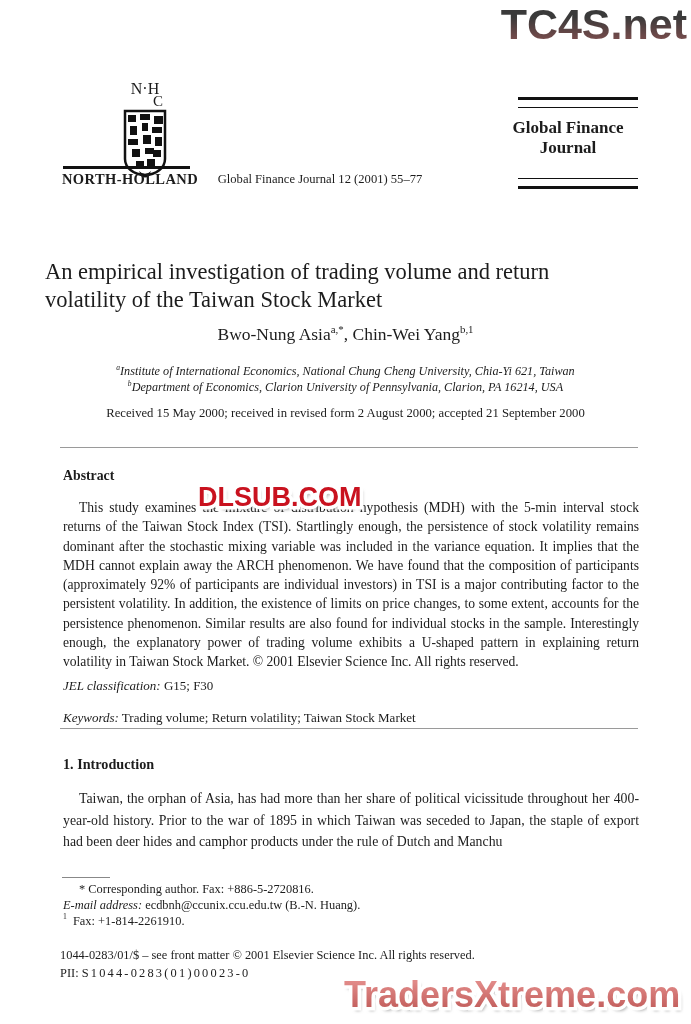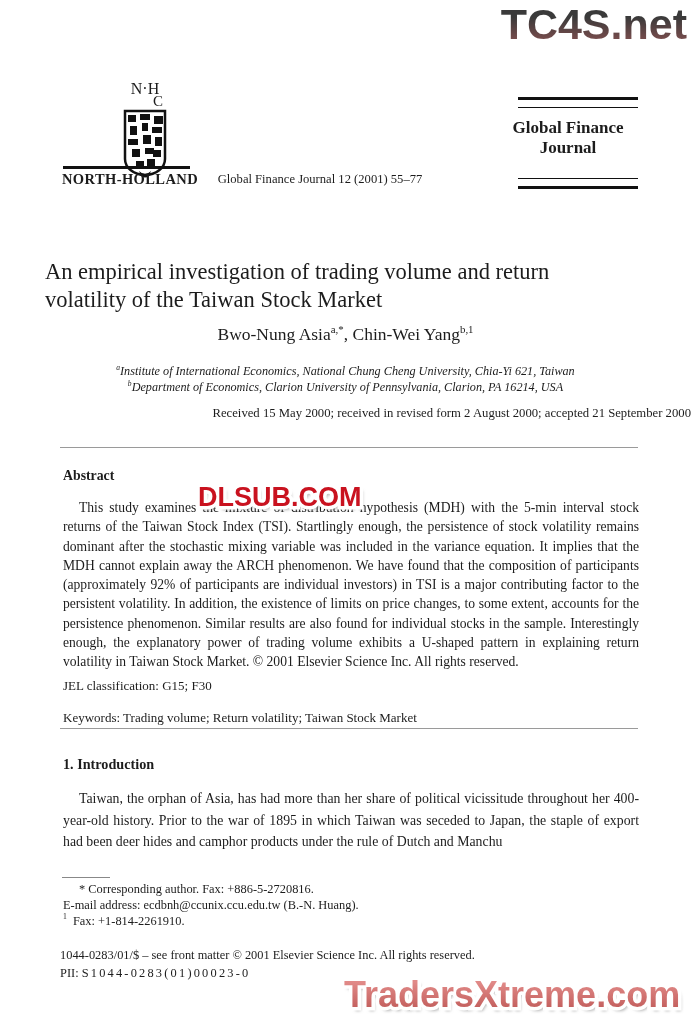--- a/index.html
+++ b/index.html
@@ -37,33 +37,33 @@
     font-weight:600;line-height:20px;}
   .j-rule-bot{left:518px;top:178px;width:120px;height:7px;
     border-top:1px solid #111;border-bottom:3px solid #111;}
 
   
   .title{left:45px;top:258px;width:600px;font-size:22.5px;line-height:28px;}
   .authors{left:0;top:324px;width:691px;text-align:center;font-size:17.5px;}
   sup{font-size:.62em;vertical-align:super;line-height:0;}
   .affils{left:0;top:364px;width:691px;text-align:center;font-style:italic;
     font-size:12.2px;line-height:15.5px;}
-  .received{left:0;top:406px;width:691px;text-align:right;font-size:12.7px;}
+  .received{left:0;top:406px;width:691px;text-align:center;font-size:12.7px;}
 
   .thin-rule{height:1px;background:#9a9a9a;}
   .rule-abstract{left:60px;top:447px;width:578px;}
   .rule-keywords{left:60px;top:728px;width:578px;}
 
   
   .abstract-head{left:63px;top:468px;font-size:13.8px;font-weight:700;}
   .abstract-body{left:63px;top:498px;width:576px;font-size:13.6px;line-height:19.3px;
     text-align:justify;text-indent:16px;}
   .jel{left:63px;top:678px;font-size:13px;}
   .kw{left:63px;top:710px;font-size:13px;}
-  .lbl-it{text-align:right;}
+  .lbl-it{font-style:italic;text-align:right;}
   .sec-head{left:63px;top:756px;font-size:14.2px;font-weight:700;}
   .intro-body{left:63px;top:788px;width:576px;font-size:13.8px;line-height:21.6px;
     text-align:justify;text-indent:16px;}
 
   
   .fn-rule{left:62px;top:877px;width:48px;height:1px;background:#888;}
   .footnotes{left:63px;top:882px;width:480px;font-size:12.4px;line-height:15.8px;}
   .fn-1{text-indent:16px;}
   .fn-3 sup{margin-right:3px;}
   .imprint{left:60px;top:947px;width:540px;font-size:12.4px;line-height:17.5px;}

